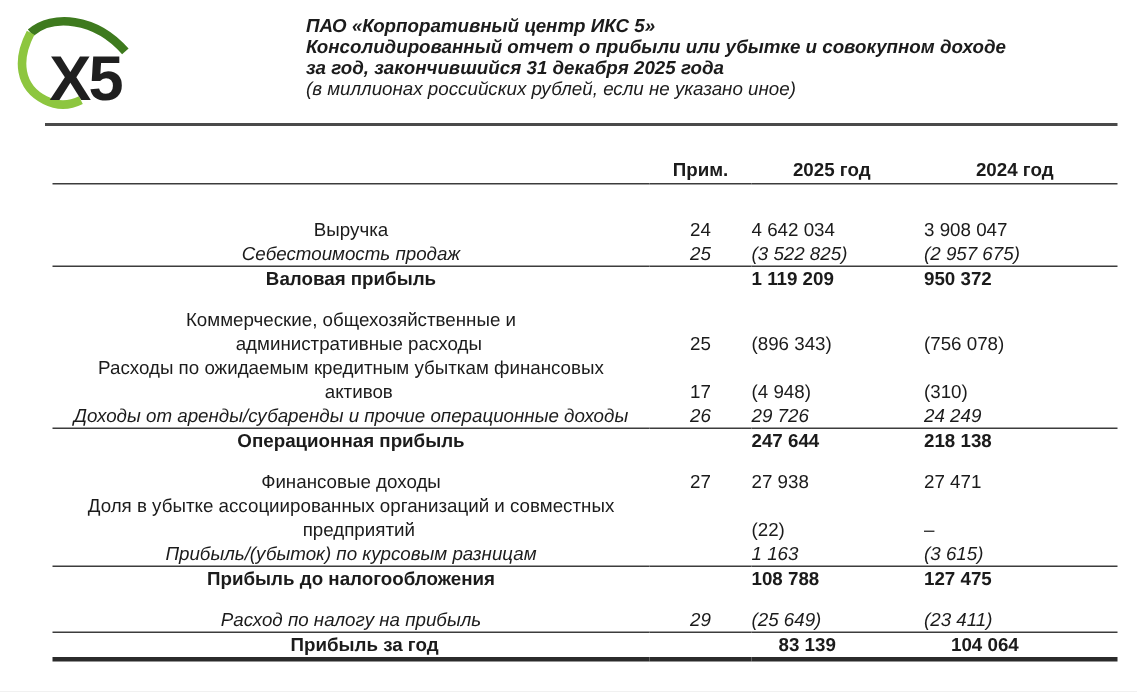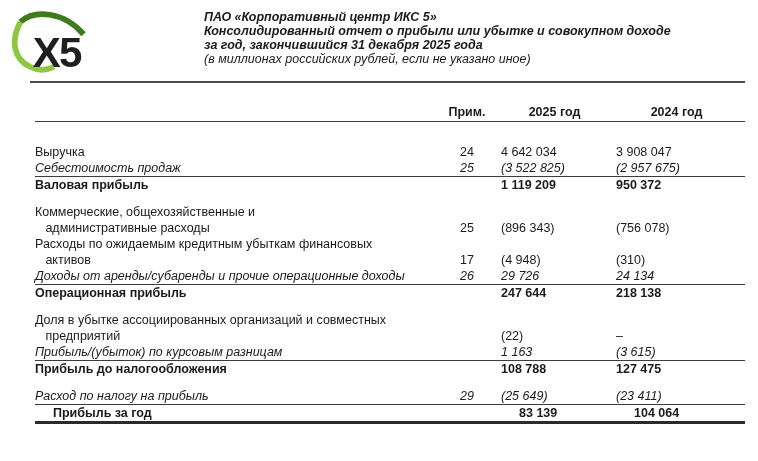--- a/index.html
+++ b/index.html
@@ -48,21 +48,21 @@
     border-bottom: 1.5px solid #3c3c3c;
     font-size: 12.5px;
   }
   th.note { text-align: center; }
   th.num  { text-align: center; padding-right: 8px; }
   td {
     padding: 0;
     line-height: 16px;
     vertical-align: bottom;
   }
-  td.label { white-space: pre-wrap; text-align: left; margin-left: 24px; }
+  td.label { white-space: pre-wrap; text-align: center; margin-left: 24px; }
   td.note  { text-align: center; }
   td.num   { text-align: left; white-space: nowrap; }
   td.num.np { padding-right: 8px; } 
   tr.head-gap td { height: 22px; }
   tr.spacer td { height: 11px; }
   tr.rule-below td { border-bottom: 1.5px solid #3c3c3c; font-style: italic; }
   tr.total td { font-weight: bold; }
   tr.final td { border-bottom: 3.5px solid #2b2b2b; padding-left: 18px; }
 </style>
 </head>
@@ -143,33 +143,39 @@
           <td class="label">Расходы по ожидаемым кредитным убыткам финансовых
    активов</td>
           <td class="note">17</td>
           <td class="num">(4 948)</td>
           <td class="num">(310)</td>
         </tr>
         <tr class="rule-below">
           <td class="label">Доходы от аренды/субаренды и прочие операционные доходы</td>
           <td class="note">26</td>
           <td class="num np">29 726</td>
-          <td class="num np">24 134</td>
+          <td class="num np">24 249</td>
         </tr>
         <tr class="total">
           <td class="label">Операционная прибыль</td>
           <td class="note"></td>
           <td class="num np">247 644</td>
           <td class="num np">218 138</td>
         </tr>
 
         <tr class="spacer">
             <td colspan="4"></td>
           </tr>
 
+        <tr>
+          <td class="label">Финансовые доходы</td>
+          <td class="note">27</td>
+          <td class="num np">27 938</td>
+          <td class="num np">27 471</td>
+        </tr>
         <tr>
           <td class="label">Доля в убытке ассоциированных организаций и совместных
    предприятий</td>
           <td class="note"></td>
           <td class="num">(22)</td>
           <td class="num np">–</td>
         </tr>
         <tr class="rule-below">
           <td class="label">Прибыль/(убыток) по курсовым разницам</td>
           <td class="note"></td>

